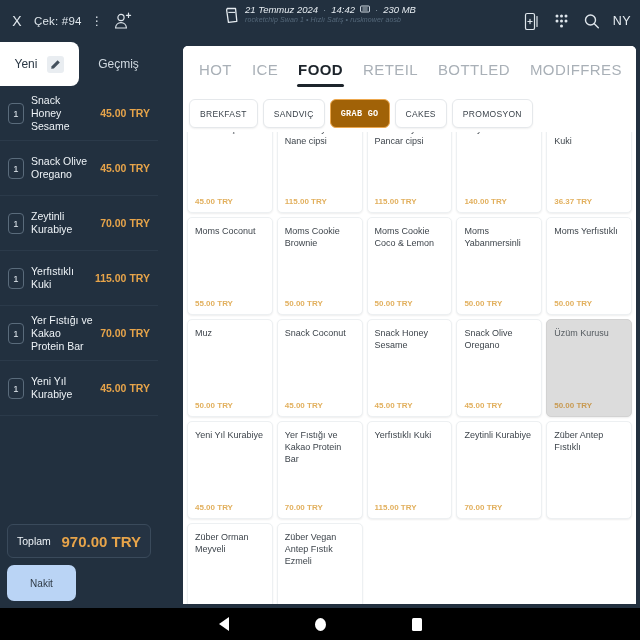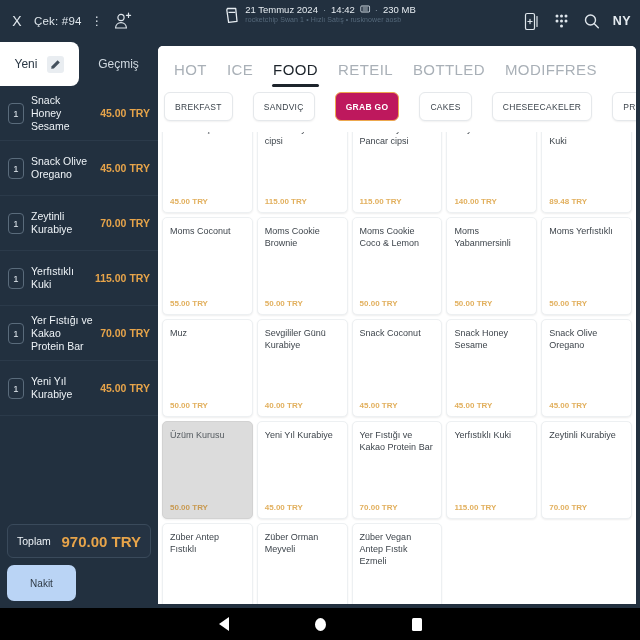--- a/index.html
+++ b/index.html
@@ -34,39 +34,39 @@
     color: #dfe6ec; font-size: 11.5px; letter-spacing: .2px;
     white-space: nowrap;
   }
   .tb-dots { color: #dfe6ec; font-size: 12px; letter-spacing: .5px; }
   .tb-adduser { width: 22px; height: 22px; position: relative; }
   .tb-adduser svg { display: block; }
 
   .tb-center {
     position: absolute; left: 50%; top: 4px;
     transform: translateX(-50%);
-    display: flex; align-items: flex-start; gap: 6px;
+    display: flex; align-items: flex-start; gap: 6px; font-style: italic;
   }
   .tb-center-icon { margin-top: 3px; }
   .tb-center-txt { display: flex; flex-direction: column; gap: 1px; }
   .tb-line1 {
     color: #e6ecf1; font-size: 9.5px; white-space: nowrap;
     display: flex; align-items: center; gap: 5px;
   }
   .tb-line1 .sep { color: #8a9aa8; }
   .tb-line2 {
     color: #55687a; font-size: 7px; white-space: nowrap;
     letter-spacing: .1px;
   }
   .tb-right {
     margin-left: auto; display: flex; align-items: center; gap: 13px;
   }
   .tb-right .ic { width: 17px; height: 19px; }
   .tb-ny {
-    color: #e6ecf1; font-size: 12.5px; letter-spacing: .4px; font-weight: bold;
+    color: #e6ecf1; font-size: 12.5px; letter-spacing: .4px;
   }
 
   
   .body {
     flex: 1 1 auto; display: flex; position: relative;
     overflow: hidden;
   }
 
   
   .cart {
@@ -157,62 +157,64 @@
     display: flex; flex-direction: column;
     overflow: hidden;
   }
   .menu-card {
     background: #ffffff;
     border-radius: 5px 5px 0 0;
     flex: 1 1 auto;
     display: flex; flex-direction: column;
     overflow: hidden;
     position: relative;
+    margin-left: 25px;
   }
   .cat-tabs {
     flex: 0 0 46px;
     display: flex; align-items: center;
     gap: 0; padding: 0 6px;
     background: #fff;
     position: relative; z-index: 5;
   }
   .cat-tab {
     padding: 0 10px; height: 46px;
     display: flex; align-items: center;
     font-size: 15px; letter-spacing: .4px;
     color: #a9b0b7; cursor: pointer; position: relative;
     white-space: nowrap;
   }
-  .cat-tab.active { color: #1d242b; font-weight: 400; }
+  .cat-tab.active { color: #1d242b; font-weight: 700; }
   .cat-tab.active::after {
     content: ""; position: absolute;
     left: 9px; right: 9px; bottom: 5px; height: 3px;
     background: #1d242b; border-radius: 2px;
   }
 
   .chips {
     flex: 0 0 40px;
-    display: flex; align-items: flex-start; gap: 20px;
+    display: flex; align-items: flex-end; gap: 5px;
     padding: 0 14px 4px 6px;
     background: #fff;
     position: relative; z-index: 5;
   }
   .chip {
     height: 29px; padding: 0 10px;
     border-radius: 6px; background: #fff;
     border: 1px solid #e5e8eb;
     box-shadow: 0 1px 2px rgba(0,0,0,.06);
     display: flex; align-items: center;
     font-size: 8.5px; letter-spacing: .3px;
     color: #3b434b; cursor: pointer; white-space: nowrap;
   }
   .chip.active {
-    background: #be185d; border-color: #eda84e;
+    background: #a16207; border-color: #eda84e;
     color: #ffffff; font-weight: 600;
     box-shadow: none;
+    font-family: Liberation Mono, monospace;
   }
 
   .grid-wrap {
     flex: 1 1 auto; overflow: hidden;
     padding: 0 4px;
     position: relative;
   }
   .grid {
     display: grid;
     grid-template-columns: repeat(5, 1fr);
@@ -409,21 +411,20 @@
           <div class="cat-tab">RETEIL</div>
           <div class="cat-tab">BOTTLED</div>
           <div class="cat-tab">MODIFFRES</div>
         </div>
 
         <div class="chips">
           <div class="chip">BREKFAST</div>
           <div class="chip">SANDVIÇ</div>
           <div class="chip active">GRAB GO</div>
           <div class="chip">CAKES</div>
-          <div class="chip">CHESEECAKELER</div>
           <div class="chip">PROMOSYON</div>
         </div>
 
         <div class="grid-wrap">
           <div class="grid">
 
             <div class="prod">
               <div class="prod-name">Kestane Şekeri</div>
               <div class="prod-price">45.00 TRY</div>
             </div>
@@ -434,21 +435,21 @@
             <div class="prod">
               <div class="prod-name">Karabamya Pancar cipsi</div>
               <div class="prod-price">115.00 TRY</div>
             </div>
             <div class="prod">
               <div class="prod-name">Meyve Suluları</div>
               <div class="prod-price">140.00 TRY</div>
             </div>
             <div class="prod">
               <div class="prod-name">Mini Red Velvet Kuki</div>
-              <div class="prod-price">89.48 TRY</div>
+              <div class="prod-price">36.37 TRY</div>
             </div>
 
             <div class="prod">
               <div class="prod-name">Moms Coconut</div>
               <div class="prod-price">55.00 TRY</div>
             </div>
             <div class="prod">
               <div class="prod-name">Moms Cookie Brownie</div>
               <div class="prod-price">50.00 TRY</div>
             </div>
@@ -461,24 +462,20 @@
               <div class="prod-price">50.00 TRY</div>
             </div>
             <div class="prod">
               <div class="prod-name">Moms Yerfıstıklı</div>
               <div class="prod-price">50.00 TRY</div>
             </div>
 
             <div class="prod">
               <div class="prod-name">Muz</div>
               <div class="prod-price">50.00 TRY</div>
-            </div>
-            <div class="prod">
-              <div class="prod-name">Sevgililer Günü Kurabiye</div>
-              <div class="prod-price">40.00 TRY</div>
             </div>
             <div class="prod">
               <div class="prod-name">Snack Coconut</div>
               <div class="prod-price">45.00 TRY</div>
             </div>
             <div class="prod">
               <div class="prod-name">Snack Honey Sesame</div>
               <div class="prod-price">45.00 TRY</div>
             </div>
             <div class="prod">

